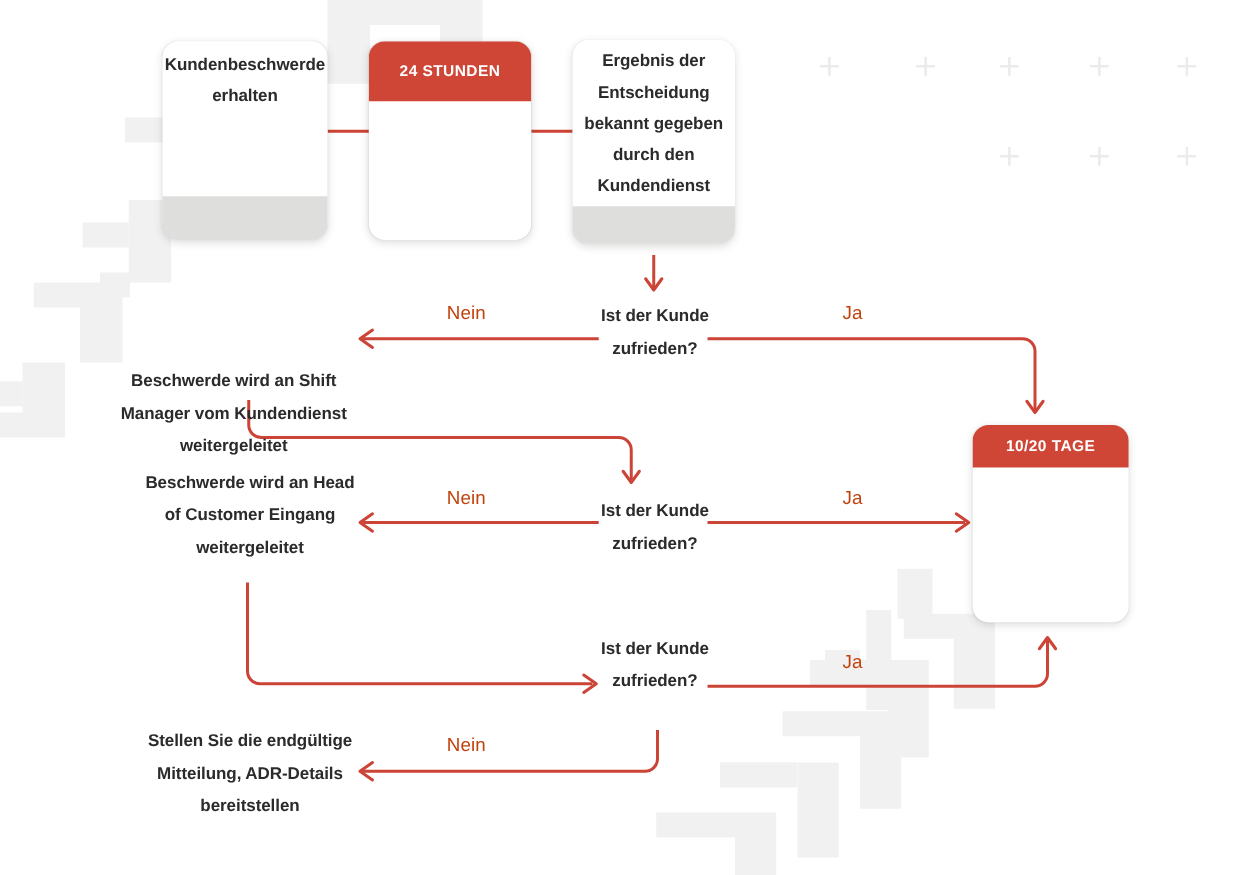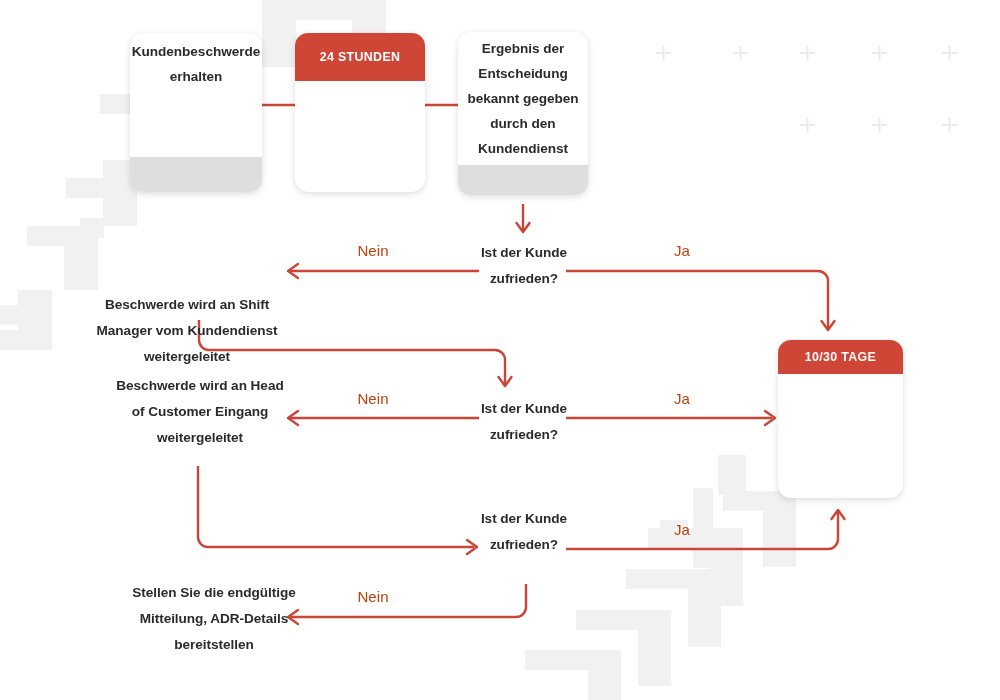--- a/index.html
+++ b/index.html
@@ -215,35 +215,35 @@
     <div class="card-body" style="padding:4px 6px;">
       <span class="card-text">Ergebnis der Entscheidung bekannt gegeben durch den Kundendienst</span>
     </div>
     <div class="card-footer footer-gray" style="height:33px;">
       <span></span>
     </div>
   </div>
 
   <div class="card" style="left:778px; top:340px; width:125px; height:158px;">
     <div class="card-footer footer-red" style="height:34px;">
-      <span>10/30 TAGE</span>
+      <span>10/20 TAGE</span>
     </div>
   </div>
 
   <div class="textnode" style="left:478px; top:240px; width:92px;">Ist der Kunde zufrieden?</div>
 
   <div class="textnode" style="left:478px; top:396px; width:92px;">Ist der Kunde zufrieden?</div>
 
   <div class="textnode" style="left:478px; top:506px; width:92px;">Ist der Kunde zufrieden?</div>
 
   <div class="textnode" style="left:88px; top:249px; width:198px;margin-top:43px;">Beschwerde wird an Shift Manager vom Kundendienst weitergeleitet</div>
 
   <div class="textnode" style="left:110px; top:373px; width:180px;">Beschwerde wird an Head of Customer Eingang weitergeleitet</div>
 
-  <div class="textnode" style="left:124px; top:580px; width:180px;">Stellen Sie die endgültige Mitteilung, ADR-Details bereitstellen</div>
+  <div class="textnode" style="left:110px; top:580px; width:180px;">Stellen Sie die endgültige Mitteilung, ADR-Details bereitstellen</div>
 
   <div class="edgelabel" style="left:343px; top:242px; width:60px;">Nein</div>
 
   <div class="edgelabel" style="left:658px; top:242px; width:48px;">Ja</div>
 
   <div class="edgelabel" style="left:343px; top:390px; width:60px;">Nein</div>
 
   <div class="edgelabel" style="left:658px; top:390px; width:48px;">Ja</div>
 
   <div class="edgelabel" style="left:658px; top:521px; width:48px;">Ja</div>

